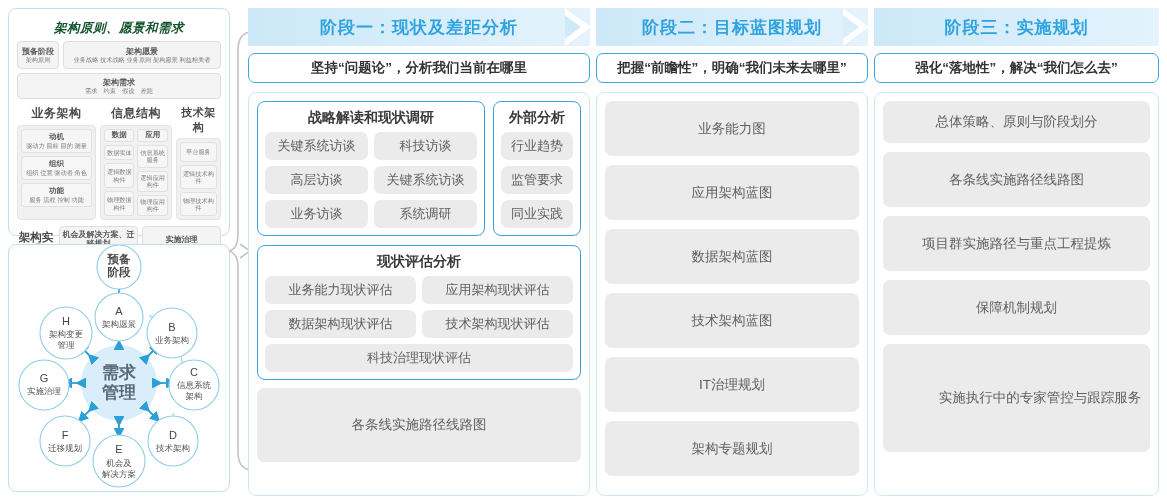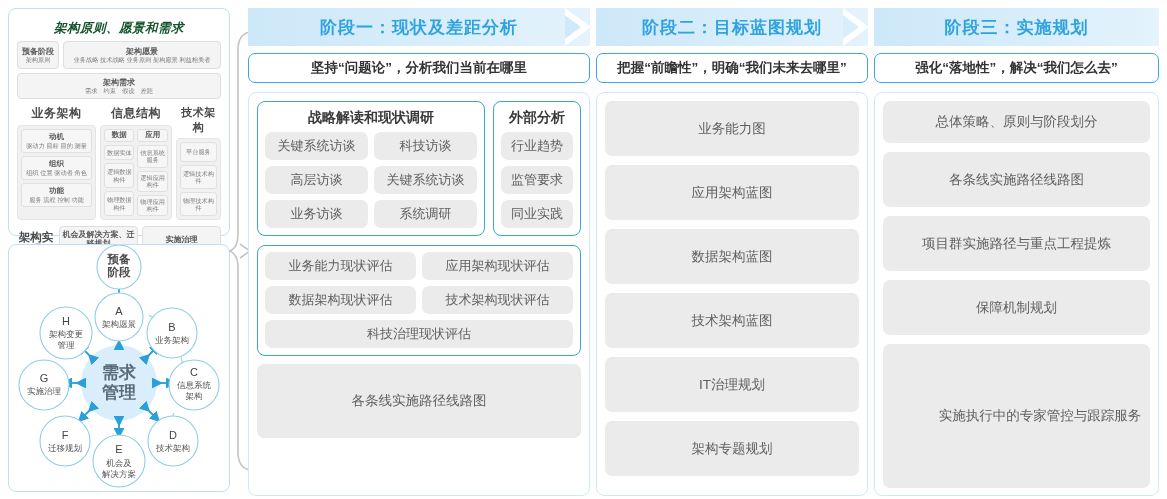--- a/index.html
+++ b/index.html
@@ -329,20 +329,21 @@
           <div class="inner-title">外部分析</div>
           <div class="grid1">
             <div class="gchip s1chip">行业趋势</div>
             <div class="gchip s1chip">监管要求</div>
             <div class="gchip s1chip">同业实践</div>
           </div>
         </div>
       </div>
 
       <div class="inner-card" style="margin-top:9px;">
+        <div class="inner-title">现状评估分析</div>
         <div class="grid2">
           <div class="gchip s1chip">业务能力现状评估</div>
           <div class="gchip s1chip">应用架构现状评估</div>
           <div class="gchip s1chip">数据架构现状评估</div>
           <div class="gchip s1chip">技术架构现状评估</div>
         </div>
         <div class="grid1" style="margin-top:6px;">
           <div class="gchip s1chip">科技治理现状评估</div>
         </div>
       </div>
@@ -380,18 +381,18 @@
     </div>
     <div class="subtitle">
       <span>强化“落地性”，解决“我们怎么去”</span>
     </div>
     <div class="body-card" id="s3-body">
       <div style="display:flex;flex-direction:column;gap:9px;">
         <div class="gchip s3chip" style="height:42px;">总体策略、原则与阶段划分</div>
         <div class="gchip s3chip" style="height:55px;">各条线实施路径线路图</div>
         <div class="gchip s3chip" style="height:55px;">项目群实施路径与重点工程提炼</div>
         <div class="gchip s3chip" style="height:55px;">保障机制规划</div>
-        <div class="gchip s3chip" style="height:144px;padding-left:47px;">实施执行中的专家管控与跟踪服务</div>
+        <div class="gchip s3chip" style="height:108px;padding-left:47px;">实施执行中的专家管控与跟踪服务</div>
       </div>
     </div>
   </div>
 
 </div>
 
 </body></html>

